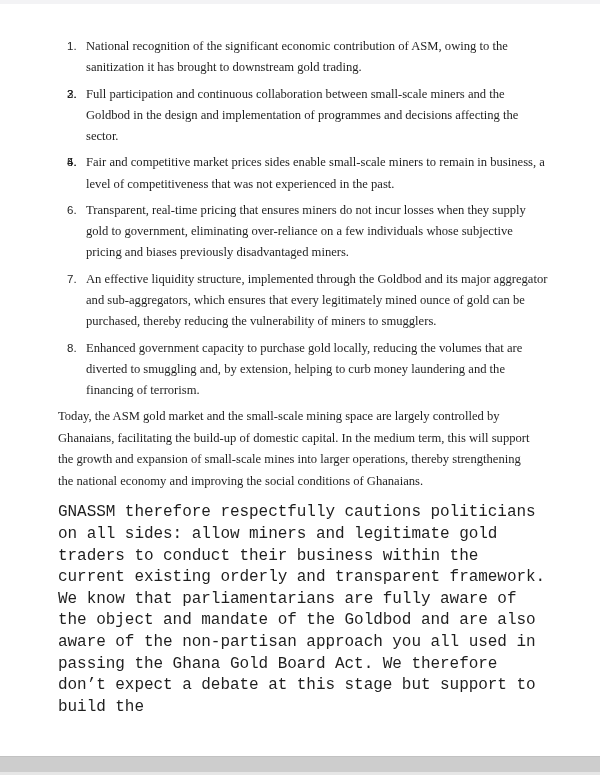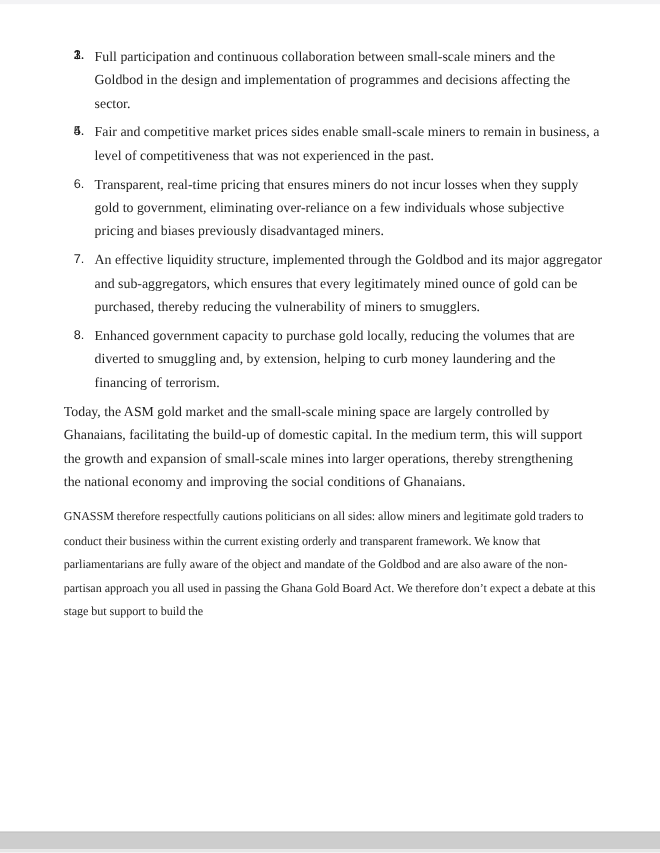--- a/index.html
+++ b/index.html
@@ -51,22 +51,22 @@
       font-size: 11.5px;
     }
     p.serif-para {
       margin: 0 15px 6px 0;
       font-family: "Liberation Serif", "DejaVu Serif", serif;
       font-size: 12.6px;
       line-height: 21.5px;
     }
     p.sans-para {
       margin: 10px 0 0 0;
-      font-family: Liberation Serif, serif;
-      font-size: 11px;
+      font-family: Liberation Mono, monospace;
+      font-size: 16px;
       line-height: 21.6px;
       letter-spacing: -0.05px;
     }
     .bottom-bar {
       position: absolute;
       left: 0;
       top: 756px;
       width: 600px;
       height: 15px;
       background: #cdcdcd;
@@ -84,20 +84,21 @@
 </head>
 <body>
 
 <div class="top-strip"></div>
 
 <div class="page">
   <div class="content">
     <ol class="items">
       <li>
         <span class="num">1.</span>
+        <span>National recognition of the significant economic contribution of ASM, owing to the sanitization it has brought to downstream gold trading.</span>
       </li>
       <li>
         <span class="num">2.</span>
       </li>
       <li>
         <span class="num">3.</span>
         <span>Full participation and continuous collaboration between small-scale miners and the Goldbod in the design and implementation of programmes and decisions affecting the sector.</span>
       </li>
       <li>
         <span class="num">4.</span>

